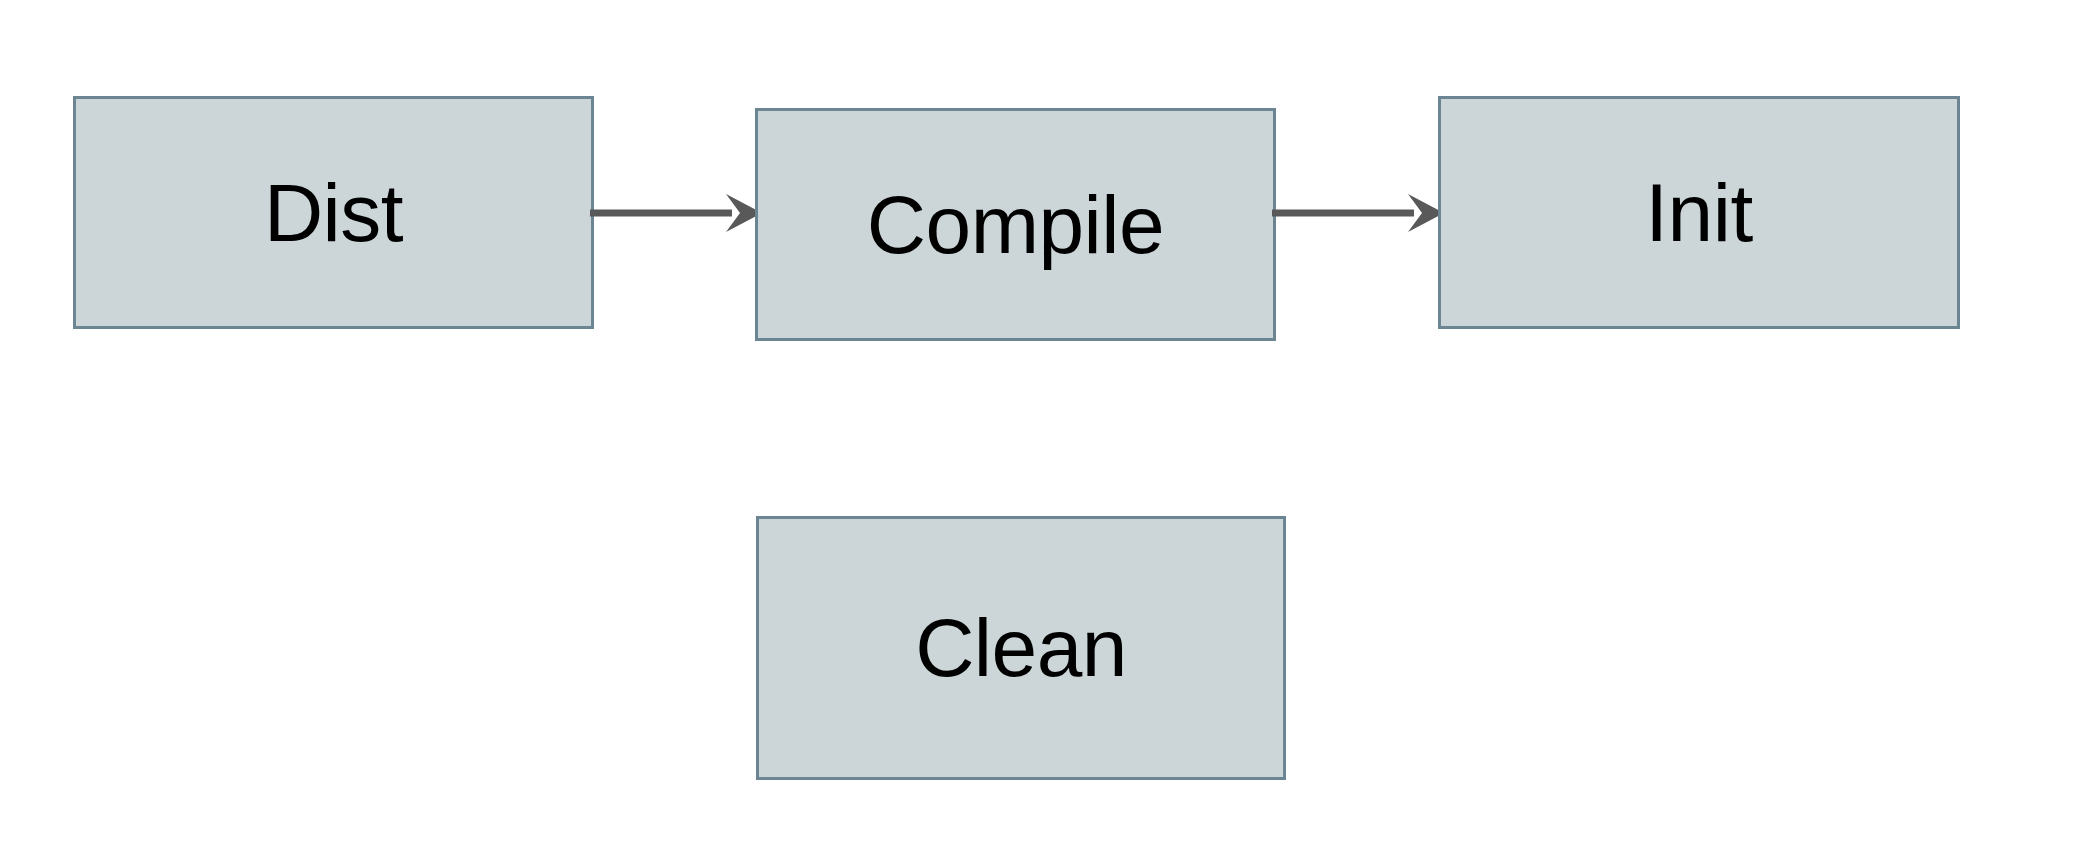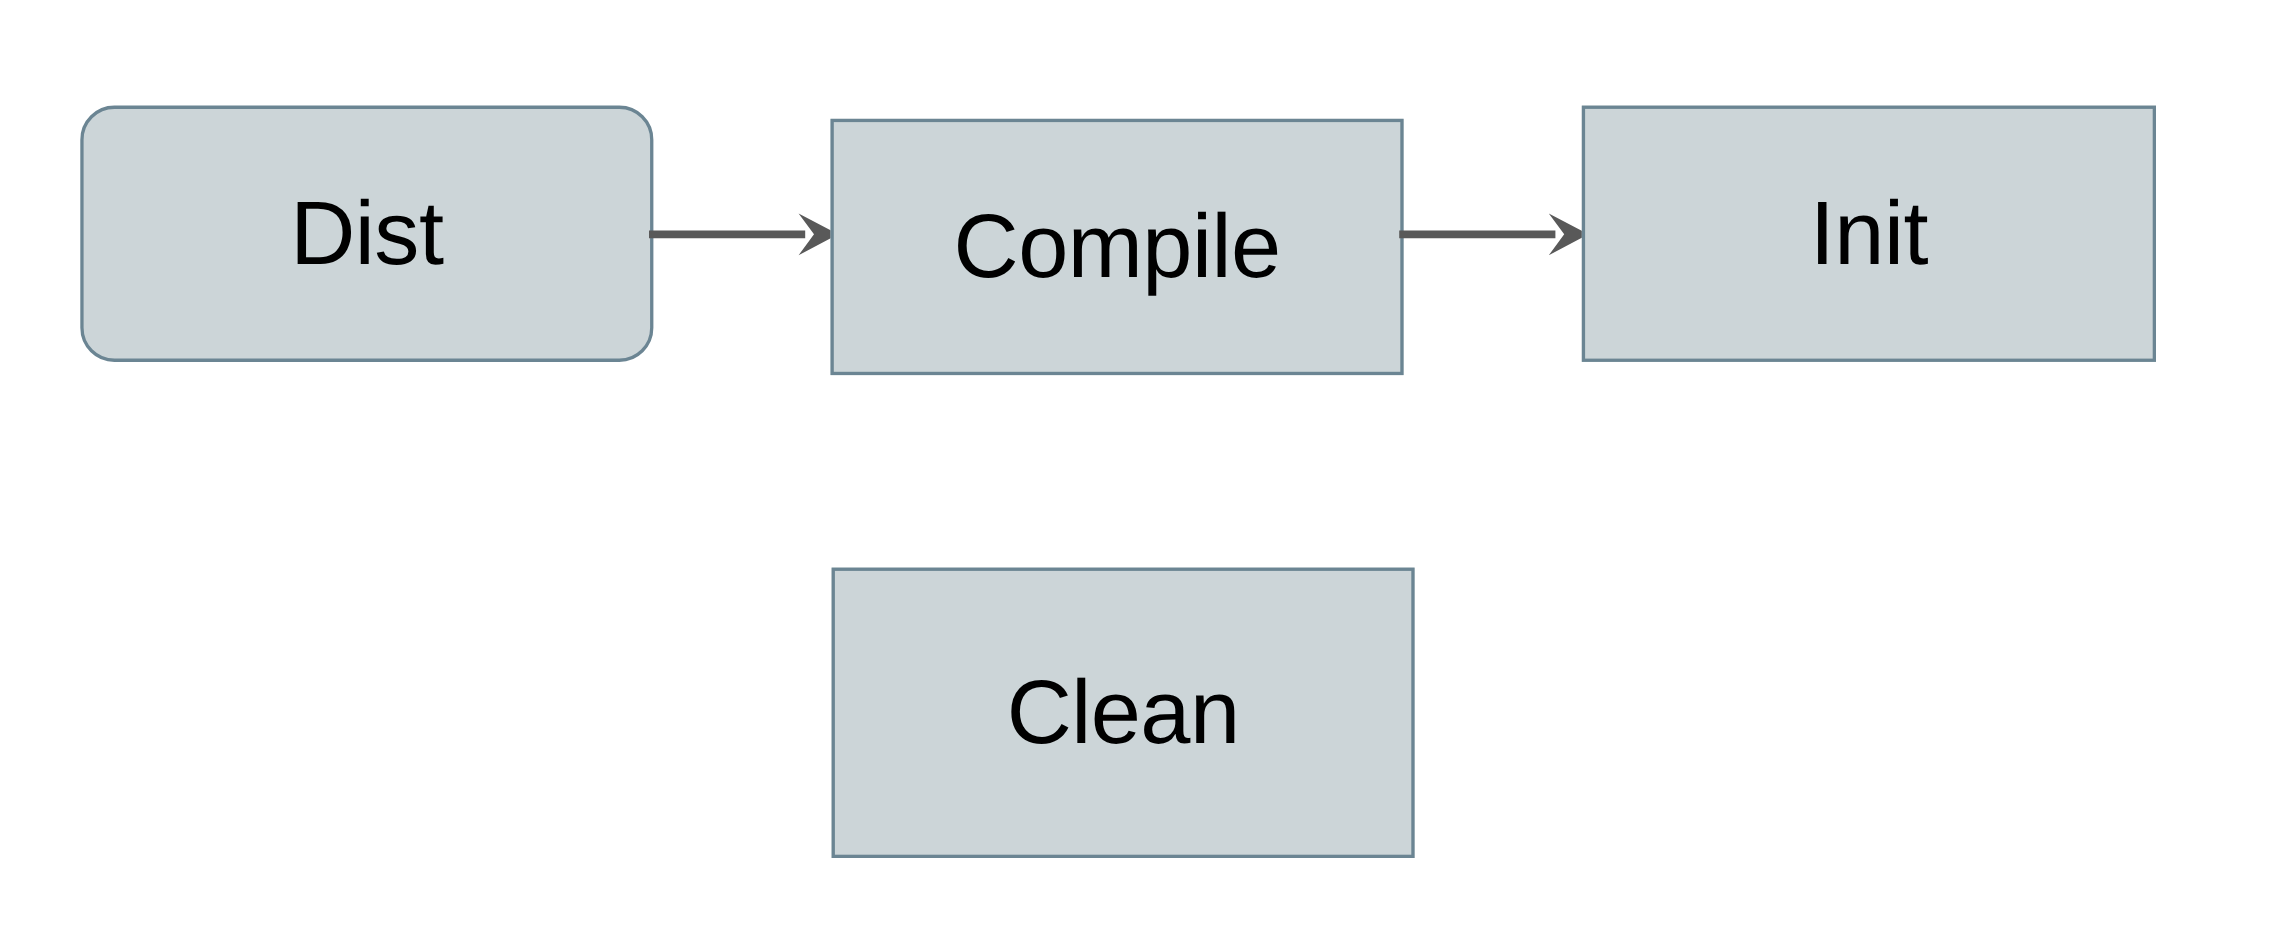--- a/index.html
+++ b/index.html
@@ -36,21 +36,20 @@
     letter-spacing: -0.5px;
     white-space: nowrap;
     user-select: none;
   }
   
   #node-dist {
     left: 73px;
     top: 96px;
     width: 521px;
     height: 233px;
-    border-radius: 31px;
   }
   #node-compile {
     left: 755px;
     top: 108px;
     width: 521px;
     height: 233px;
   }
   #node-init {
     left: 1438px;
     top: 96px;

